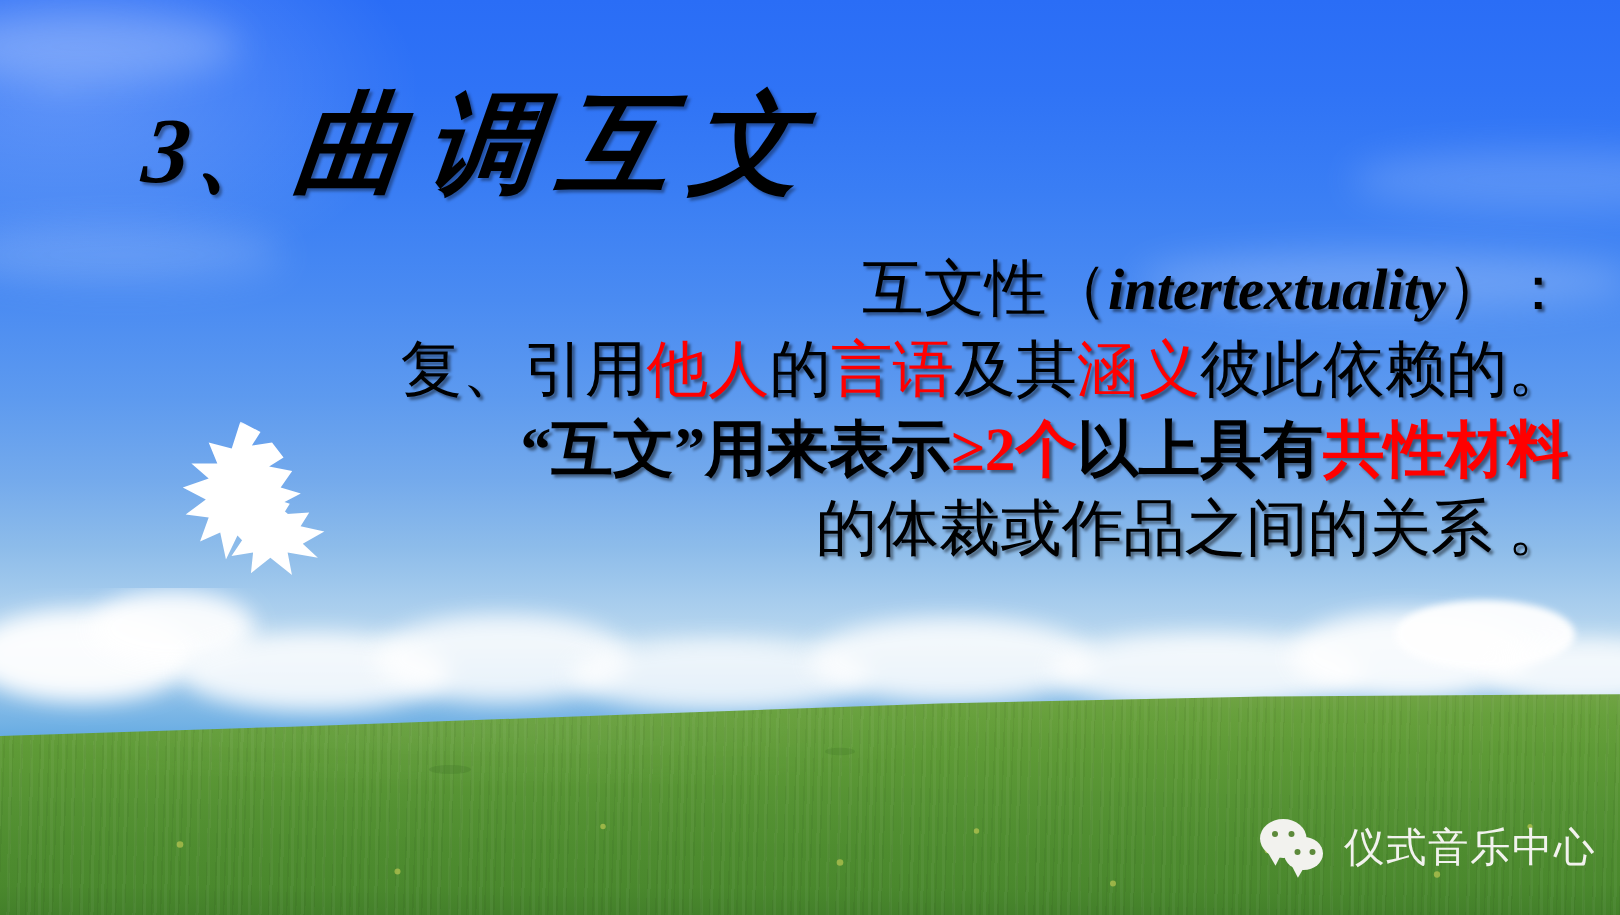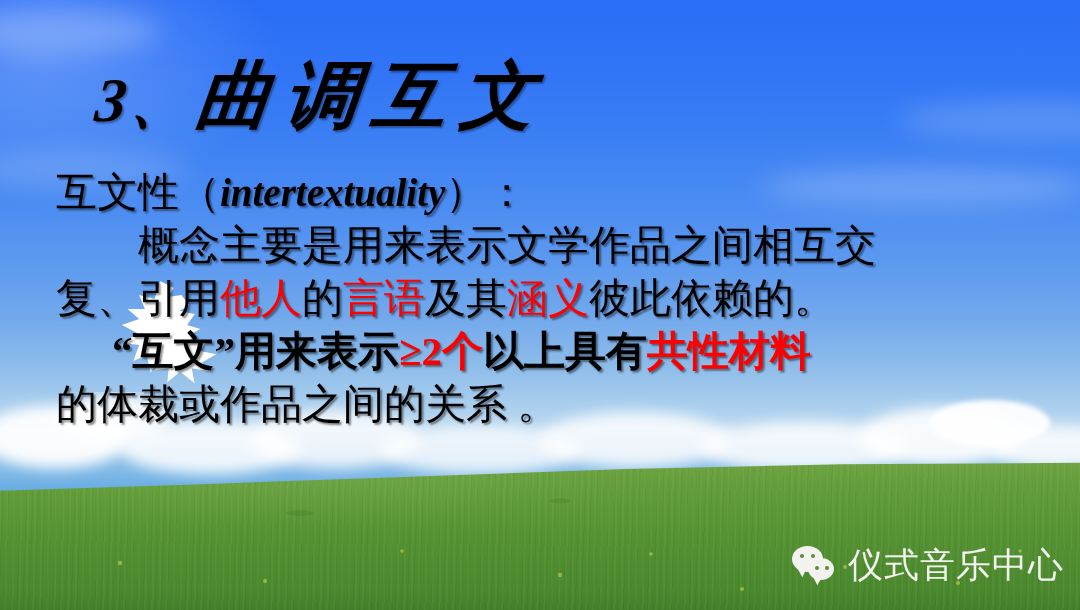--- a/index.html
+++ b/index.html
@@ -151,20 +151,21 @@
     left: 56px;
     top: 166px;
     width: 990px;
     color: #000000;
     font-family: "Liberation Serif", "DejaVu Serif", serif;
     font-size: 41px;
     line-height: 53px;
     font-weight: normal;
     text-shadow: 2px 2px 2px rgba(0,0,0,0.45);
     letter-spacing: 0px;
+    text-align: right;
   }
   .line { white-space: nowrap; }
   .line.indent { padding-left: 82px; }
   .line.indent2 { padding-left: 56px; font-weight: bold; }
   .red { color: #ff0000; }
   .en {
     font-family: "Liberation Serif", "DejaVu Serif", serif;
     font-style: italic;
     font-weight: bold;
     font-size: 39px;
@@ -209,21 +210,21 @@
   }
   .dot {
     position: absolute;
     background: #5d8a3b;
     border-radius: 50%;
     width: 4px; height: 4px;
   }
   .wm-text {
     color: #f2f2ee;
     font-family: "DejaVu Sans", "Liberation Sans", sans-serif;
-    font-size: 35px;
+    font-size: 27px;
     line-height: 1;
     letter-spacing: 1px;
   }
 </style>
 </head>
 <body>
 
 <div id="slide">
 
   <div class="sky"></div>
@@ -270,23 +271,20 @@
   <div class="title">
     <span class="num">3、</span><span>曲调互文</span>
   </div>
 
   <div class="body-text">
 
     <div class="line">
       <span>互文性（</span><span class="en">intertextuality</span><span>）：</span>
     </div>
 
-    <div class="line indent">
-      <span>概念主要是用来表示文学作品之间相互交</span>
-    </div>
 
 
     <div class="line">
       <span>复、引用</span><span class="red">他人</span><span>的</span><span class="red">言语</span><span>及其</span><span class="red">涵义</span><span>彼此依赖的。</span>
     </div>
 
     <div class="line indent2">
       <span>“互文”用来表示</span><span class="red">≥2个</span><span>以上具有</span><span class="red">共性材料</span>
     </div>
 

